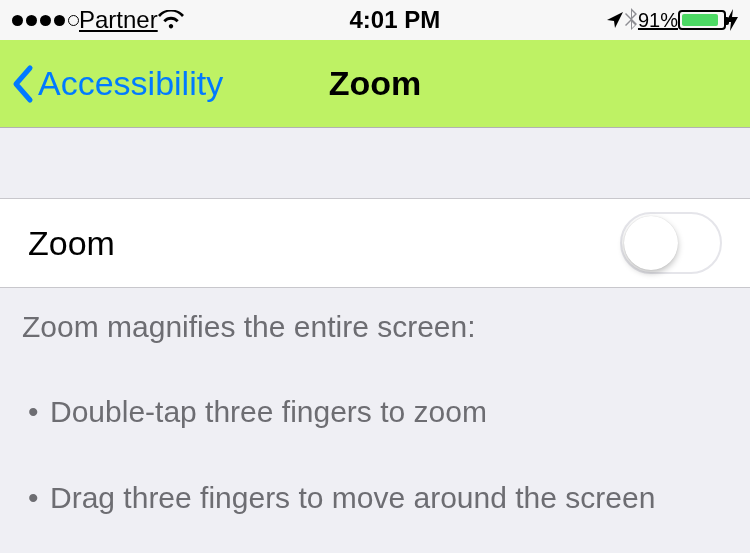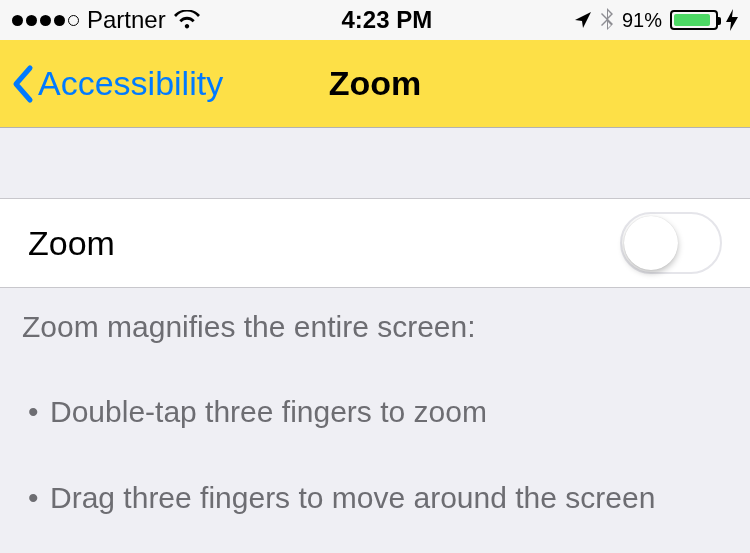--- a/index.html
+++ b/index.html
@@ -15,21 +15,21 @@
   .status-bar {
     height: 40px;
     background: #f7f7f7;
     display: flex;
     align-items: center;
     justify-content: space-between;
     padding: 0 12px;
     font-size: 24px;
     font-weight: 500;
   }
-  .status-left, .status-right { display: flex; align-items: center; gap: 8px; }
+  .status-left, .status-right { display: flex; align-items: center; gap: 0; text-decoration: underline; }
   .signal-dots { display: flex; gap: 3px; align-items: center; }
   .dot { width: 11px; height: 11px; border-radius: 50%; background: #000; }
   .dot.empty { background: transparent; border: 1.5px solid #000; }
   .carrier { font-size: 24px; }
   .wifi-icon, .location-icon, .bt-icon, .charge-icon { display: inline-flex; }
   .battery {
     width: 48px; height: 20px;
     border: 2px solid #000; border-radius: 4px;
     position: relative;
     display: flex; align-items: center;
@@ -38,21 +38,21 @@
   .battery::after {
     content: ""; position: absolute; right: -5px; top: 5px;
     width: 3px; height: 8px; background: #000; border-radius: 0 2px 2px 0;
   }
   .battery-fill { height: 100%; background: #4cd964; border-radius: 2px; width: 91%; }
   .pct { font-size: 20px; }
 
   
   .nav-bar {
     height: 88px;
-    background: #fde047;
+    background: #bef264;
     border-bottom: 1px solid #b2b2b2;
     position: relative;
     display: flex;
     align-items: center;
   }
   .back-btn {
     display: flex; align-items: center; gap: 4px;
     color: #007aff;
     font-size: 34px;
     padding-left: 10px;
@@ -129,21 +129,21 @@
         <span class="dot"></span>
         <span class="dot empty"></span>
     </span>
     <span class="carrier">Partner</span>
     <span class="wifi-icon">
       <svg width="26" height="20" viewBox="0 0 26 20">
           <path d="M13 18.5c-1.2 0-2.2-1-2.2-2.2 0-1.2 1-2.2 2.2-2.2s2.2 1 2.2 2.2c0 1.2-1 2.2-2.2 2.2zm-5.7-6.3l-2-2C7.6 7.9 10.2 6.8 13 6.8s5.4 1.1 7.7 3.4l-2 2c-1.7-1.7-3.6-2.5-5.7-2.5s-4 0.8-5.7 2.5zM2 6.9l-2-2C3.7 1.2 8.2-0.5 13-0.5v2c0 0 0 0 0 0C8.8 1.5 4.9 3 2 6.9zM24 6.9C21.1 3 17.2 1.5 13 1.5v-2c4.8 0 9.3 1.7 13 5.4l-2 2z" fill="#000"></path>
         </svg>
     </span>
   </div>
-  <div style="font-weight:600;">4:23 PM</div>
+  <div style="font-weight:600;">4:01 PM</div>
   <div class="status-right">
     <span class="location-icon">
       <svg width="18" height="18" viewBox="0 0 18 18">
           <path d="M1 9 L17 1 L9 17 L8 10 Z" fill="#000"></path>
         </svg>
     </span>
     <span class="bt-icon">
       <svg width="14" height="24" viewBox="0 0 14 24">
           <path d="M7 0 L13 6 L8 11 L13 16 L7 22 L7 13 L2 18 L1 17 L6.5 11.5 L1 6 L2 5 L7 10 Z M8 3 L8 9 L11 6 Z M8 14 L8 20 L11 17 Z" fill="#8e8e93"></path>
         </svg>

